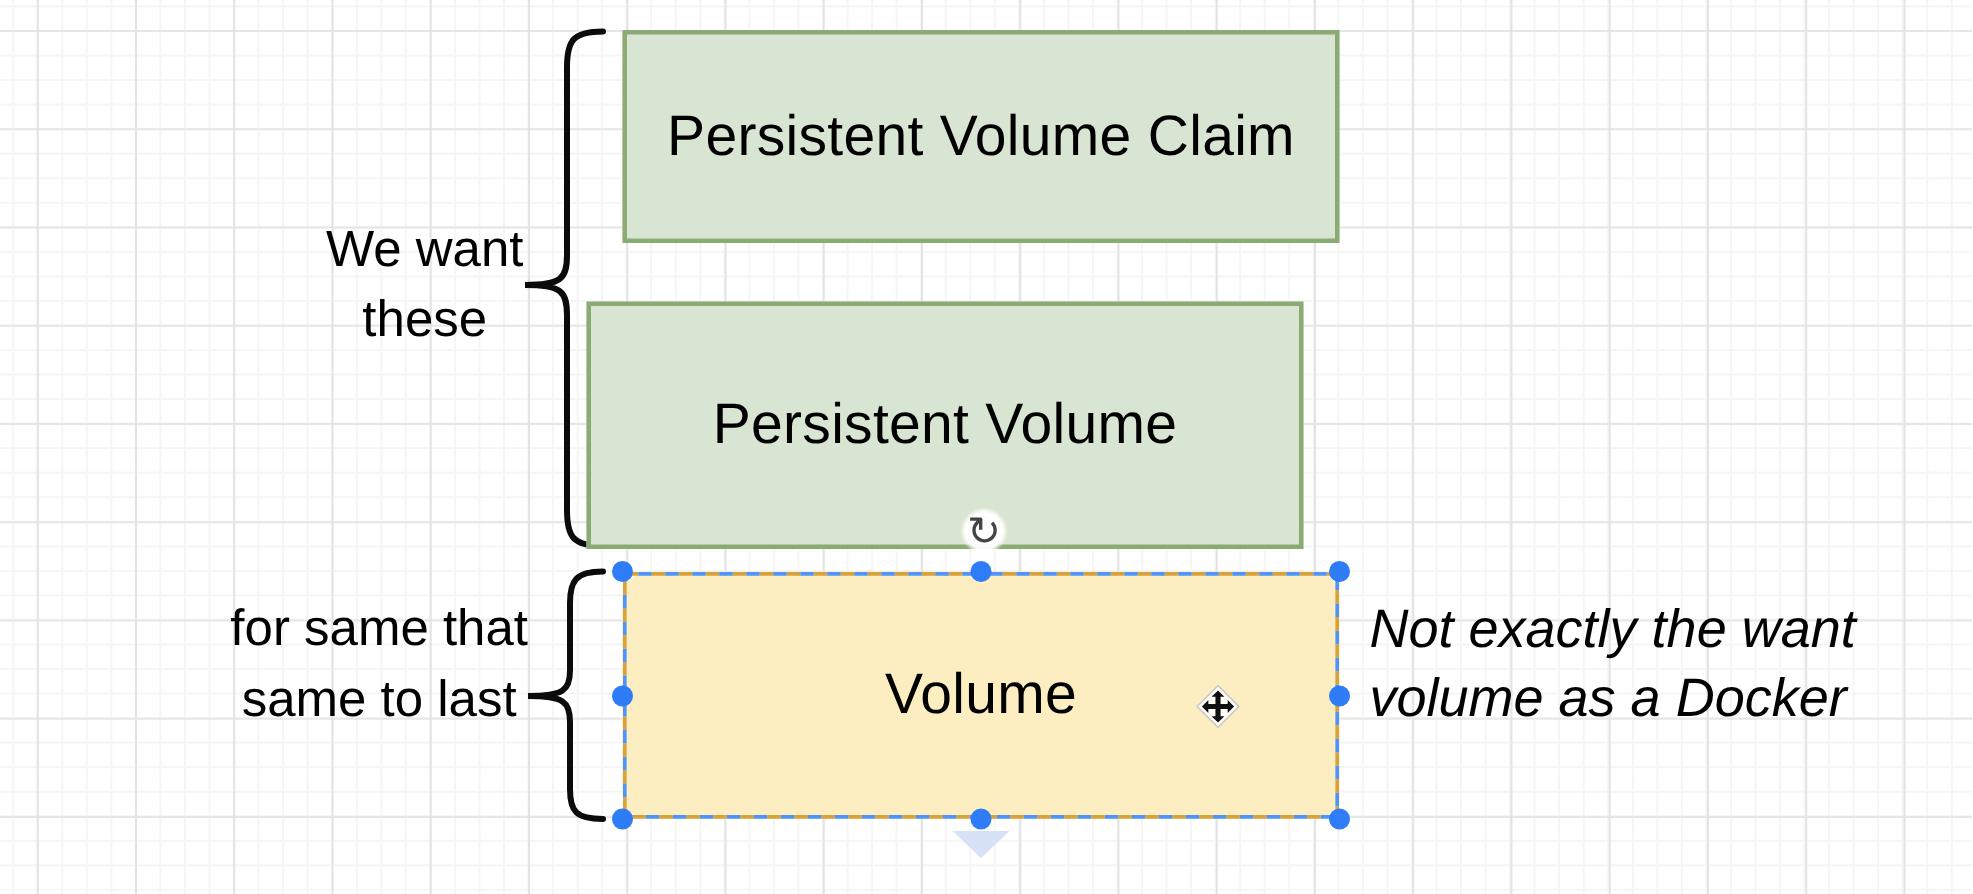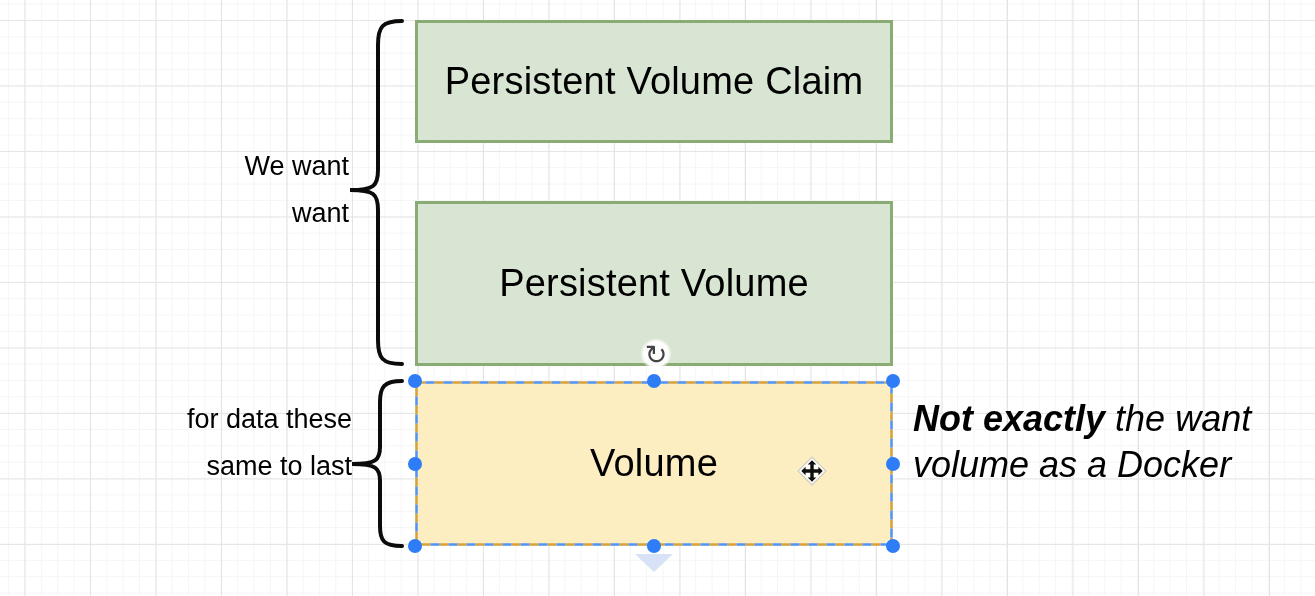--- a/index.html
+++ b/index.html
@@ -31,22 +31,22 @@
     align-items: center;
     justify-content: center;
     font-size: 38px;
     color: #000000;
     letter-spacing: 0.2px;
   }
   .green-box {
     background: #d9e5d3;
     border: 3px solid #8aab74;
   }
-  #box-pvc { left: 415px; top: 20px;  width: 478px; height: 123px; }
-  #box-pv  { left: 415px; top: 201px; width: 478px; height: 165px; }
+  #box-pvc { left: 415px; top: 20px;  width: 478px; height: 142px; }
+  #box-pv  { left: 391px; top: 201px; width: 478px; height: 165px; }
   #box-volume {
     left: 415px; top: 381px; width: 478px; height: 165px;
     background: #fdeec2;
     border-radius: 17px;
   }
   #box-volume .sel-border {
     position: absolute;
     left: 0; top: 0; width: 100%; height: 100%;
     pointer-events: none;
   }
@@ -76,38 +76,38 @@
     border-right: 19px solid transparent;
     border-top: 18px solid #d7e2f6;
   }
   #braces-svg {
     position: absolute;
     left: 0; top: 0;
     pointer-events: none;
   }
   .side-label {
     position: absolute;
-    text-align: right;
-    font-size: 27px;
+    text-align: center;
+    font-size: 34px;
     line-height: 47px;
     color: #000000;
     white-space: nowrap;
   }
   #label-want { top: 143px; right: 966px; }
   #label-dont-want { top: 396px; right: 963px; }
   #note {
     position: absolute;
     left: 913px; top: 396px;
     font-size: 36px;
     line-height: 46px;
     font-style: italic;
     color: #000000;
     white-space: nowrap;
   }
-  #note .b { font-weight: bold; }
+  #note .b { font-weight: normal; }
 </style>
 </head>
 <body>
 
 <div id="canvas">
 
   <svg id="braces-svg" width="1315" height="596" viewBox="0 0 1315 596">
     <path d="M402 21 C382 21 378 27 378 45 L378 170 C378 186 374 190 350 190 C374 190 378 194 378 210 L378 340 C378 358 382 364 402 364" fill="none" stroke="#0b0b0b" stroke-width="4" stroke-linecap="round"></path>
     <path d="M402 381 C384 381 380 387 380 402 L380 447 C380 460 376 464 352 464 C376 464 380 468 380 481 L380 526 C380 541 384 546 402 546" fill="none" stroke="#0b0b0b" stroke-width="4" stroke-linecap="round"></path>
   </svg>
@@ -140,24 +140,24 @@
 
   <svg id="move-cursor" width="30" height="30" viewBox="0 0 28 28">
     <polygon points="14,1 27,14 14,27 1,14" fill="#ffffff" fill-opacity="0.85" stroke="#c9c9c9" stroke-width="1"></polygon>
     <path d="M14 4 L18 8 L15.6 8 L15.6 12.4 L20 12.4 L20 10 L24 14 L20 18 L20 15.6 L15.6 15.6 L15.6 20 L18 20 L14 24 L10 20 L12.4 20 L12.4 15.6 L8 15.6 L8 18 L4 14 L8 10 L8 12.4 L12.4 12.4 L12.4 8 L10 8 Z" fill="#101010"></path>
   </svg>
 
   <div id="dir-arrow-down"></div>
 
   <div id="label-want" class="side-label">
     <div>We want</div>
-    <div>want</div>
+    <div>these</div>
   </div>
   <div id="label-dont-want" class="side-label">
-    <div>for data these</div>
+    <div>for same that</div>
     <div>same to last</div>
   </div>
 
   <div id="note">
     <div><span class="b">Not exactly</span><span> the want</span></div>
     <div>volume as a Docker</div>
   </div>
 
 </div>
 

